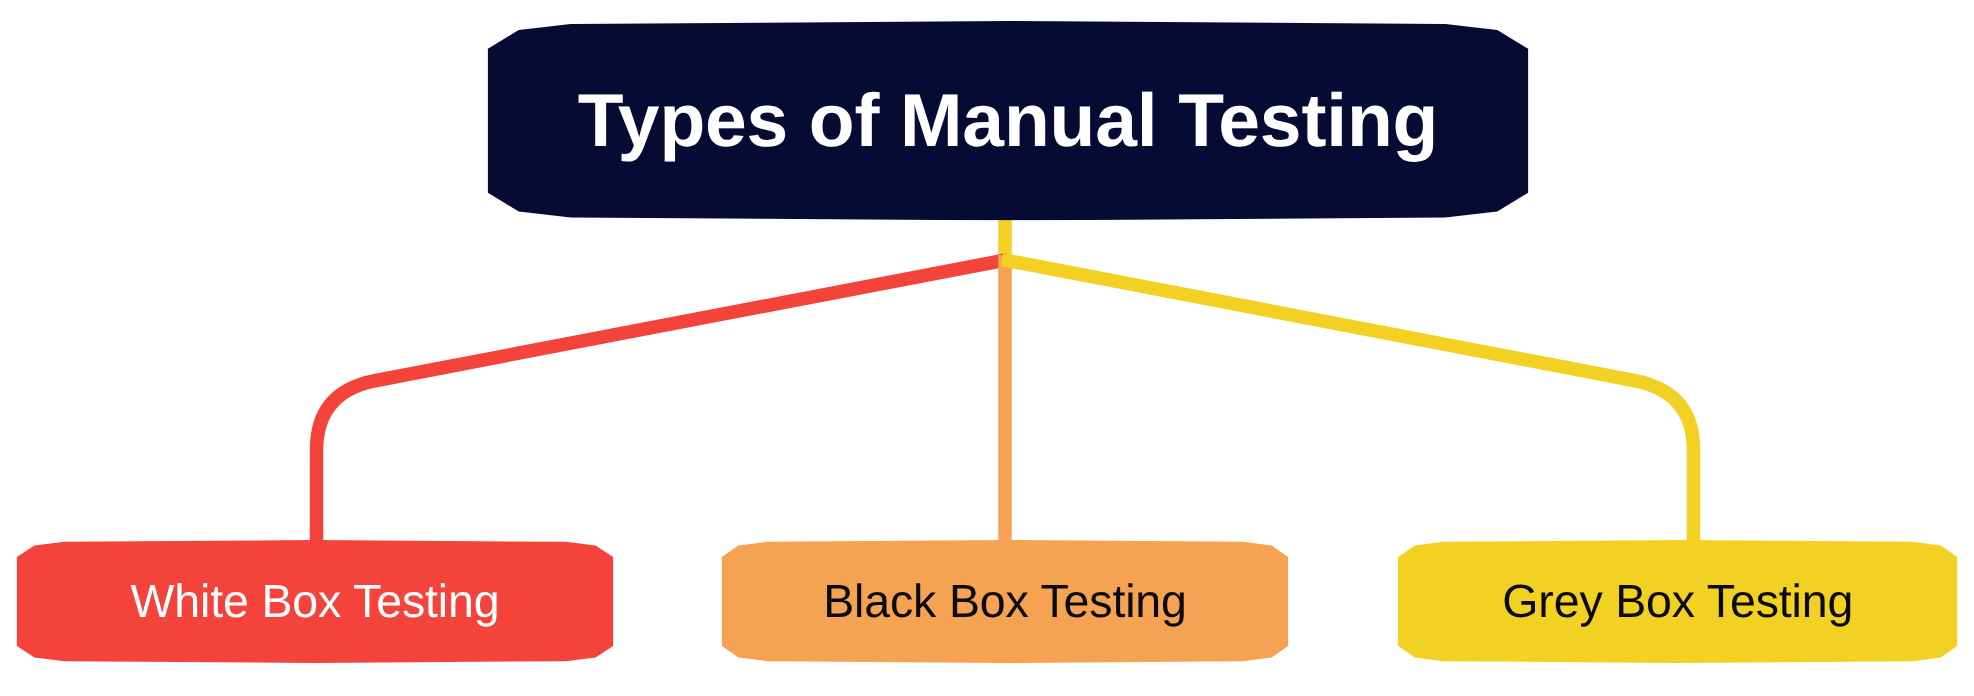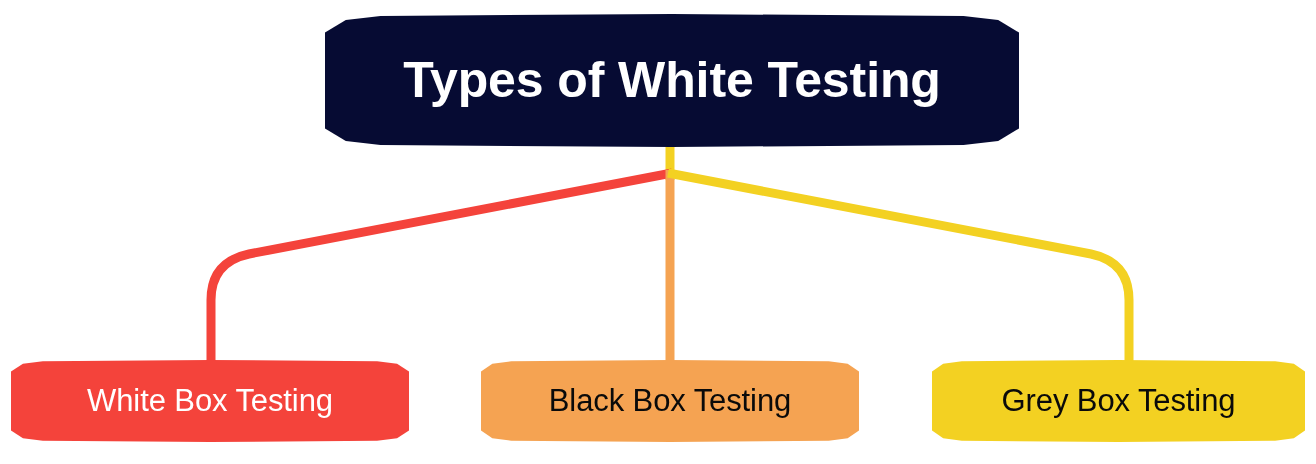--- a/index.html
+++ b/index.html
@@ -107,21 +107,21 @@
     <path d="M 670 142 L 670 180" fill="none" stroke="#F3D122" stroke-width="9" stroke-linecap="butt"></path>
 
     <path d="M 672 173 L 249 254 Q 211 262 211 300 L 211 372" fill="none" stroke="#F4433B" stroke-width="9" stroke-linecap="butt" stroke-linejoin="round"></path>
 
     <path d="M 670 170 L 670 372" fill="none" stroke="#F5A352" stroke-width="9" stroke-linecap="butt"></path>
 
     <path d="M 668 173 L 1091 254 Q 1129 262 1129 300 L 1129 372" fill="none" stroke="#F3D122" stroke-width="9" stroke-linecap="butt" stroke-linejoin="round"></path>
   </svg>
 
   <div class="node" id="node-root">
-    <span class="node-label">Types of White Testing</span>
+    <span class="node-label">Types of Manual Testing</span>
   </div>
 
   <div class="node node-child" id="node-white-box">
     <span class="node-label">White Box Testing</span>
   </div>
 
   <div class="node node-child" id="node-grey-box">
     <span class="node-label">Grey Box Testing</span>
   </div>
 

